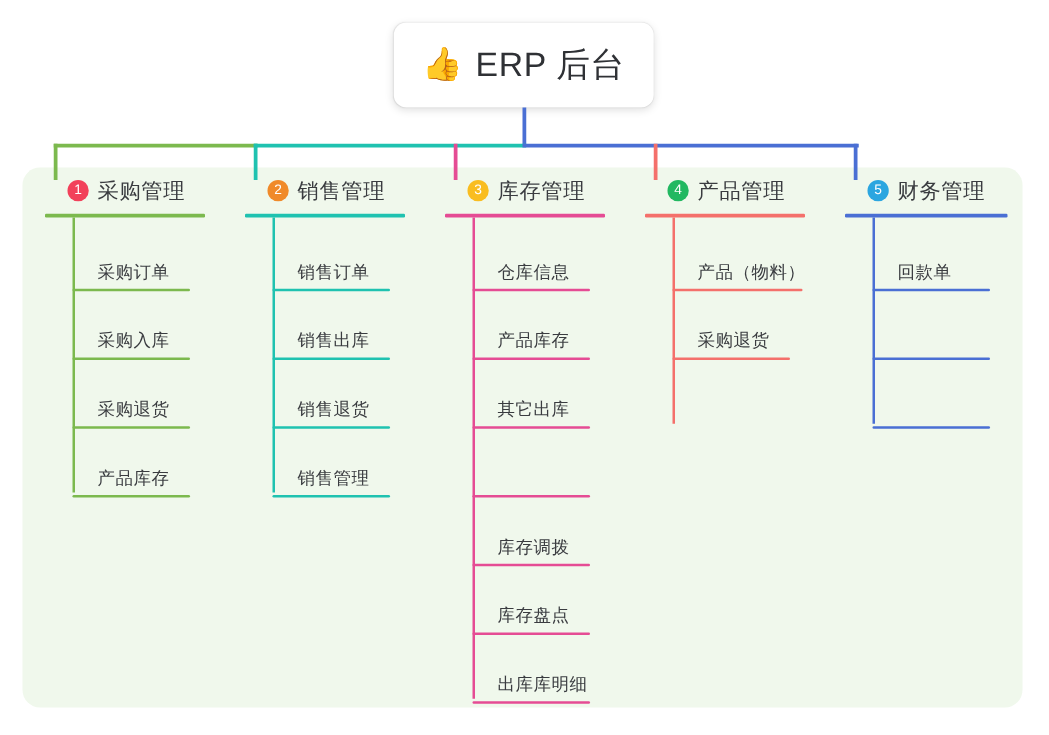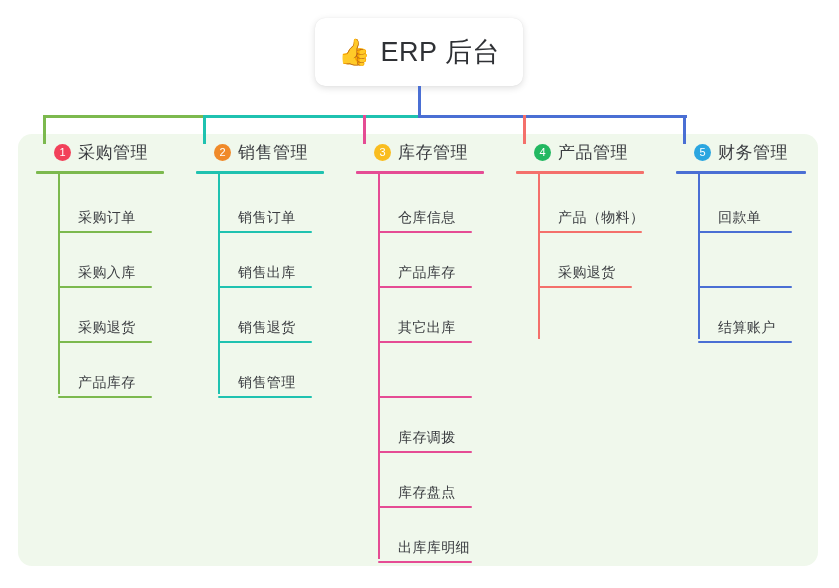--- a/index.html
+++ b/index.html
@@ -274,18 +274,17 @@
       <div class="leaf-list">
         <div class="spine" style="background: rgb(74, 111, 212); height: 165px;"></div>
         <div class="leaf">
           <div class="leaf-label">回款单</div>
           <div class="leaf-underline" style="background: rgb(74, 111, 212); width: 94px;"></div>
         </div>
         <div class="leaf">
           <div class="leaf-underline" style="background: rgb(74, 111, 212); width: 94px;"></div>
         </div>
         <div class="leaf">
-          <div class="leaf-label">结算账户</div>
           <div class="leaf-underline" style="background: rgb(74, 111, 212); width: 94px;"></div>
         </div>
       </div>
     </div>
   </div>
 
 </body></html>

